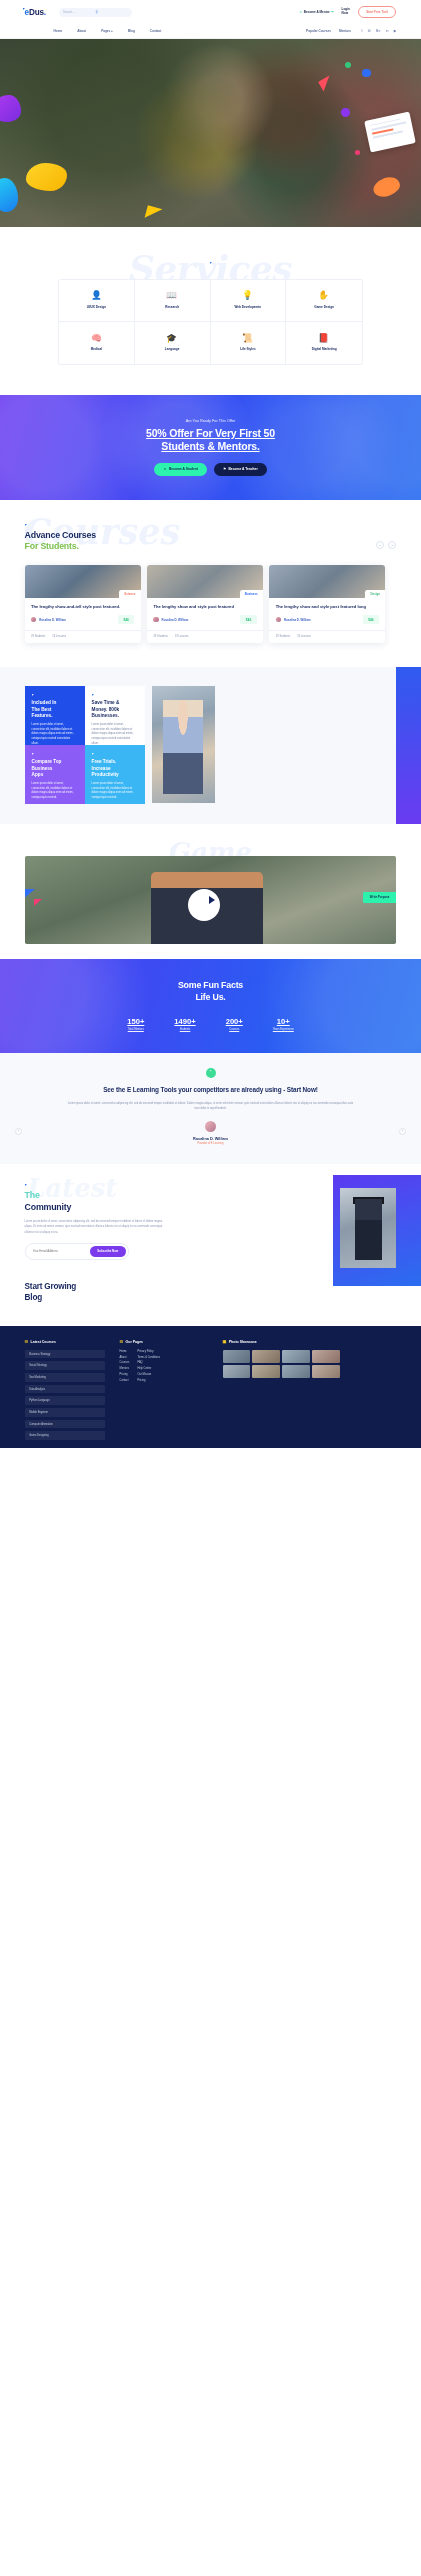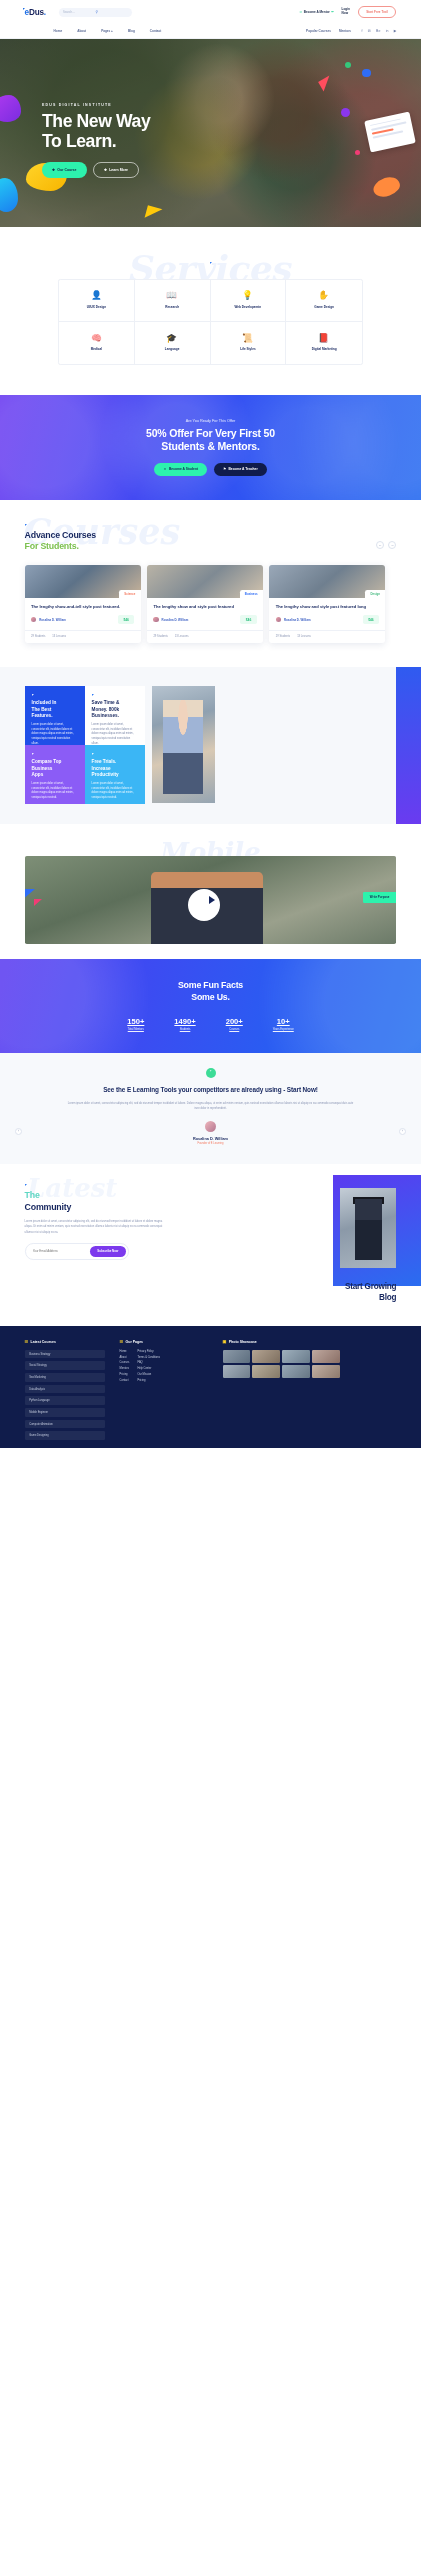--- a/index.html
+++ b/index.html
@@ -115,21 +115,21 @@
     background:linear-gradient(105deg,#6a3bf0 0%,#4a46f2 28%,#2f54f2 60%,#2a6df0 100%); }
   .offer .faces { position:absolute; inset:0; opacity:.35;
     background:
       radial-gradient(circle at 10% 45%, rgba(255,255,255,.42) 0 12%, transparent 28%),
       radial-gradient(circle at 42% 40%, rgba(255,255,255,.38) 0 13%, transparent 30%),
       radial-gradient(circle at 74% 48%, rgba(255,255,255,.3) 0 12%, transparent 28%),
       radial-gradient(circle at 95% 42%, rgba(255,255,255,.35) 0 11%, transparent 26%); }
   .offer .c { position:relative; z-index:3; text-align:center; }
   .offer .kick { font-size:3.8px; color:#e7ecff; font-weight:normal; }
   .offer h2 { font-size:10.5px; color:#fff; font-weight:bold; line-height:1.3; margin-top:4.1px;
-    letter-spacing:-0.2px; }
+    letter-spacing:-0.2px;text-decoration:underline; }
   .offer .btns { display:flex; gap:6.4px; justify-content:center; margin-top:9.4px; }
   .ob-green { background:#2df2ad; color:#142a55; font-size:3.3px; font-weight:bold;
     padding:4.1px 9.4px; border-radius:7px; display:flex; align-items:center; gap:2.3px; }
   .ob-dark { background:#101c4b; color:#fff; font-size:3.3px; font-weight:bold;
     padding:4.1px 9.4px; border-radius:7px; display:flex; align-items:center; gap:2.3px; }
 
   
   .courses { padding:24.6px 0 24.6px; position:relative; background:#fff; }
   .courses .gw { position:absolute; left:23.4px; top:11.7px; font-family:"DejaVu Serif", serif;
     font-style:italic; font-size:35px; color:#eef3fd; font-weight:bold; z-index:0; }
@@ -260,21 +260,21 @@
     padding:3.5px 7.6px; border-radius:7px; }
   .cimg { width:56px; height:80px; margin-left:auto; margin-top:3.5px;
     background:linear-gradient(165deg,#c4cdd6,#8b99a8 45%,#aab5c0); position:relative; }
   .cimg .grad { position:absolute; left:26%; top:14%; width:48%; height:76%;
     background:linear-gradient(180deg,#2c3344 0 34%, #1d2433 34% 100%); }
   .cimg .cap { position:absolute; left:22%; top:12%; width:56%; height:8%; background:#16181f; }
   .cbg { position:absolute; right:0; top:10.5px; width:88px; height:111px;
     background:linear-gradient(160deg,#5b3af0,#2a6df0); z-index:0; }
   .cgrow { padding:0 24.6px; margin-top:13px; position:relative; z-index:2; }
   .cgrow h2 { font-size:8.2px; font-weight:bold; color:#16265e; line-height:1.35;
-    letter-spacing:-0.2px;text-align:right; }
+    letter-spacing:-0.2px; }
 
   
   .footer { background:#101c4b; color:#fff; padding:13px 24.6px 8.2px; }
   .fcols { display:flex; gap:15px; }
   .fcol { }
   .fcol.w1 { width:80px; } .fcol.w2 { width:88px; } .fcol.w3 { width:117px; }
   .fcol h5 { font-size:3.5px; font-weight:bold; margin-bottom:5.3px; display:flex;
     align-items:center; gap:2.3px; }
   .fcol h5 .d { color:#ffd429; font-size:4.1px; }
   .flist { display:flex; flex-direction:column; gap:2.9px; }
@@ -354,37 +354,20 @@
     <div class="blob greendot"></div>
     <div class="blob orange"></div>
     <div class="blob purp2"></div>
     <div class="blob pinkdot"></div>
     <div class="blob card1">
       <div class="l m"></div>
         <div class="l"></div>
         <div class="l s"></div>
         <div class="l m"></div>
     </div>
-    <div class="content">
-      <div class="kicker">EDUS DIGITAL INSTITUTE</div>
-      <h1>
-        <span>The New Way</span><br>
-        <span>To Learn.</span>
-      </h1>
-      <div class="btns">
-        <div class="btn-green">
-          <span>✚</span>
-          <span>Our Course</span>
-        </div>
-        <div class="btn-ghost">
-          <span>✚</span>
-          <span>Learn More</span>
-        </div>
-      </div>
-    </div>
   </div>
 
   <div class="services">
     <div class="ghostword">Services</div>
     <div class="sec-tick"></div>
     <div class="grid">
       <div class="cell">
         <div class="ic" style="color:#f0305e">👤</div>
         <div class="lbl">UI/UX Design</div>
       </div>
@@ -551,36 +534,36 @@
           <p>Lorem ipsum dolor sit amet, consectetur elit, incididunt labore et dolore magna aliqua enim ad minim, veniquat quis nostrud.</p>
         </div>
       </div>
       <div class="fimg">
         <div class="person"></div>
       </div>
     </div>
   </div>
 
   <div class="video">
-    <div class="gw">Mobile</div>
+    <div class="gw">Game</div>
     <div class="vwrap">
       <div class="pers"></div>
       <div class="circ"></div>
       <div class="play"></div>
       <div class="vtri"></div>
       <div class="vtri2"></div>
       <div class="vbadge">Write Purpose</div>
     </div>
   </div>
 
   <div class="facts">
     <div class="faces"></div>
     <h2>
       <span>Some Fun Facts</span><br>
-      <span>Some Us.</span>
+      <span>Life Us.</span>
     </h2>
     <div class="fnums">
       <div class="fnum">
         <div class="n">150+</div>
         <div class="t">Total Mentors</div>
       </div>
       <div class="fnum">
         <div class="n">1490+</div>
         <div class="t">Students</div>
       </div>

